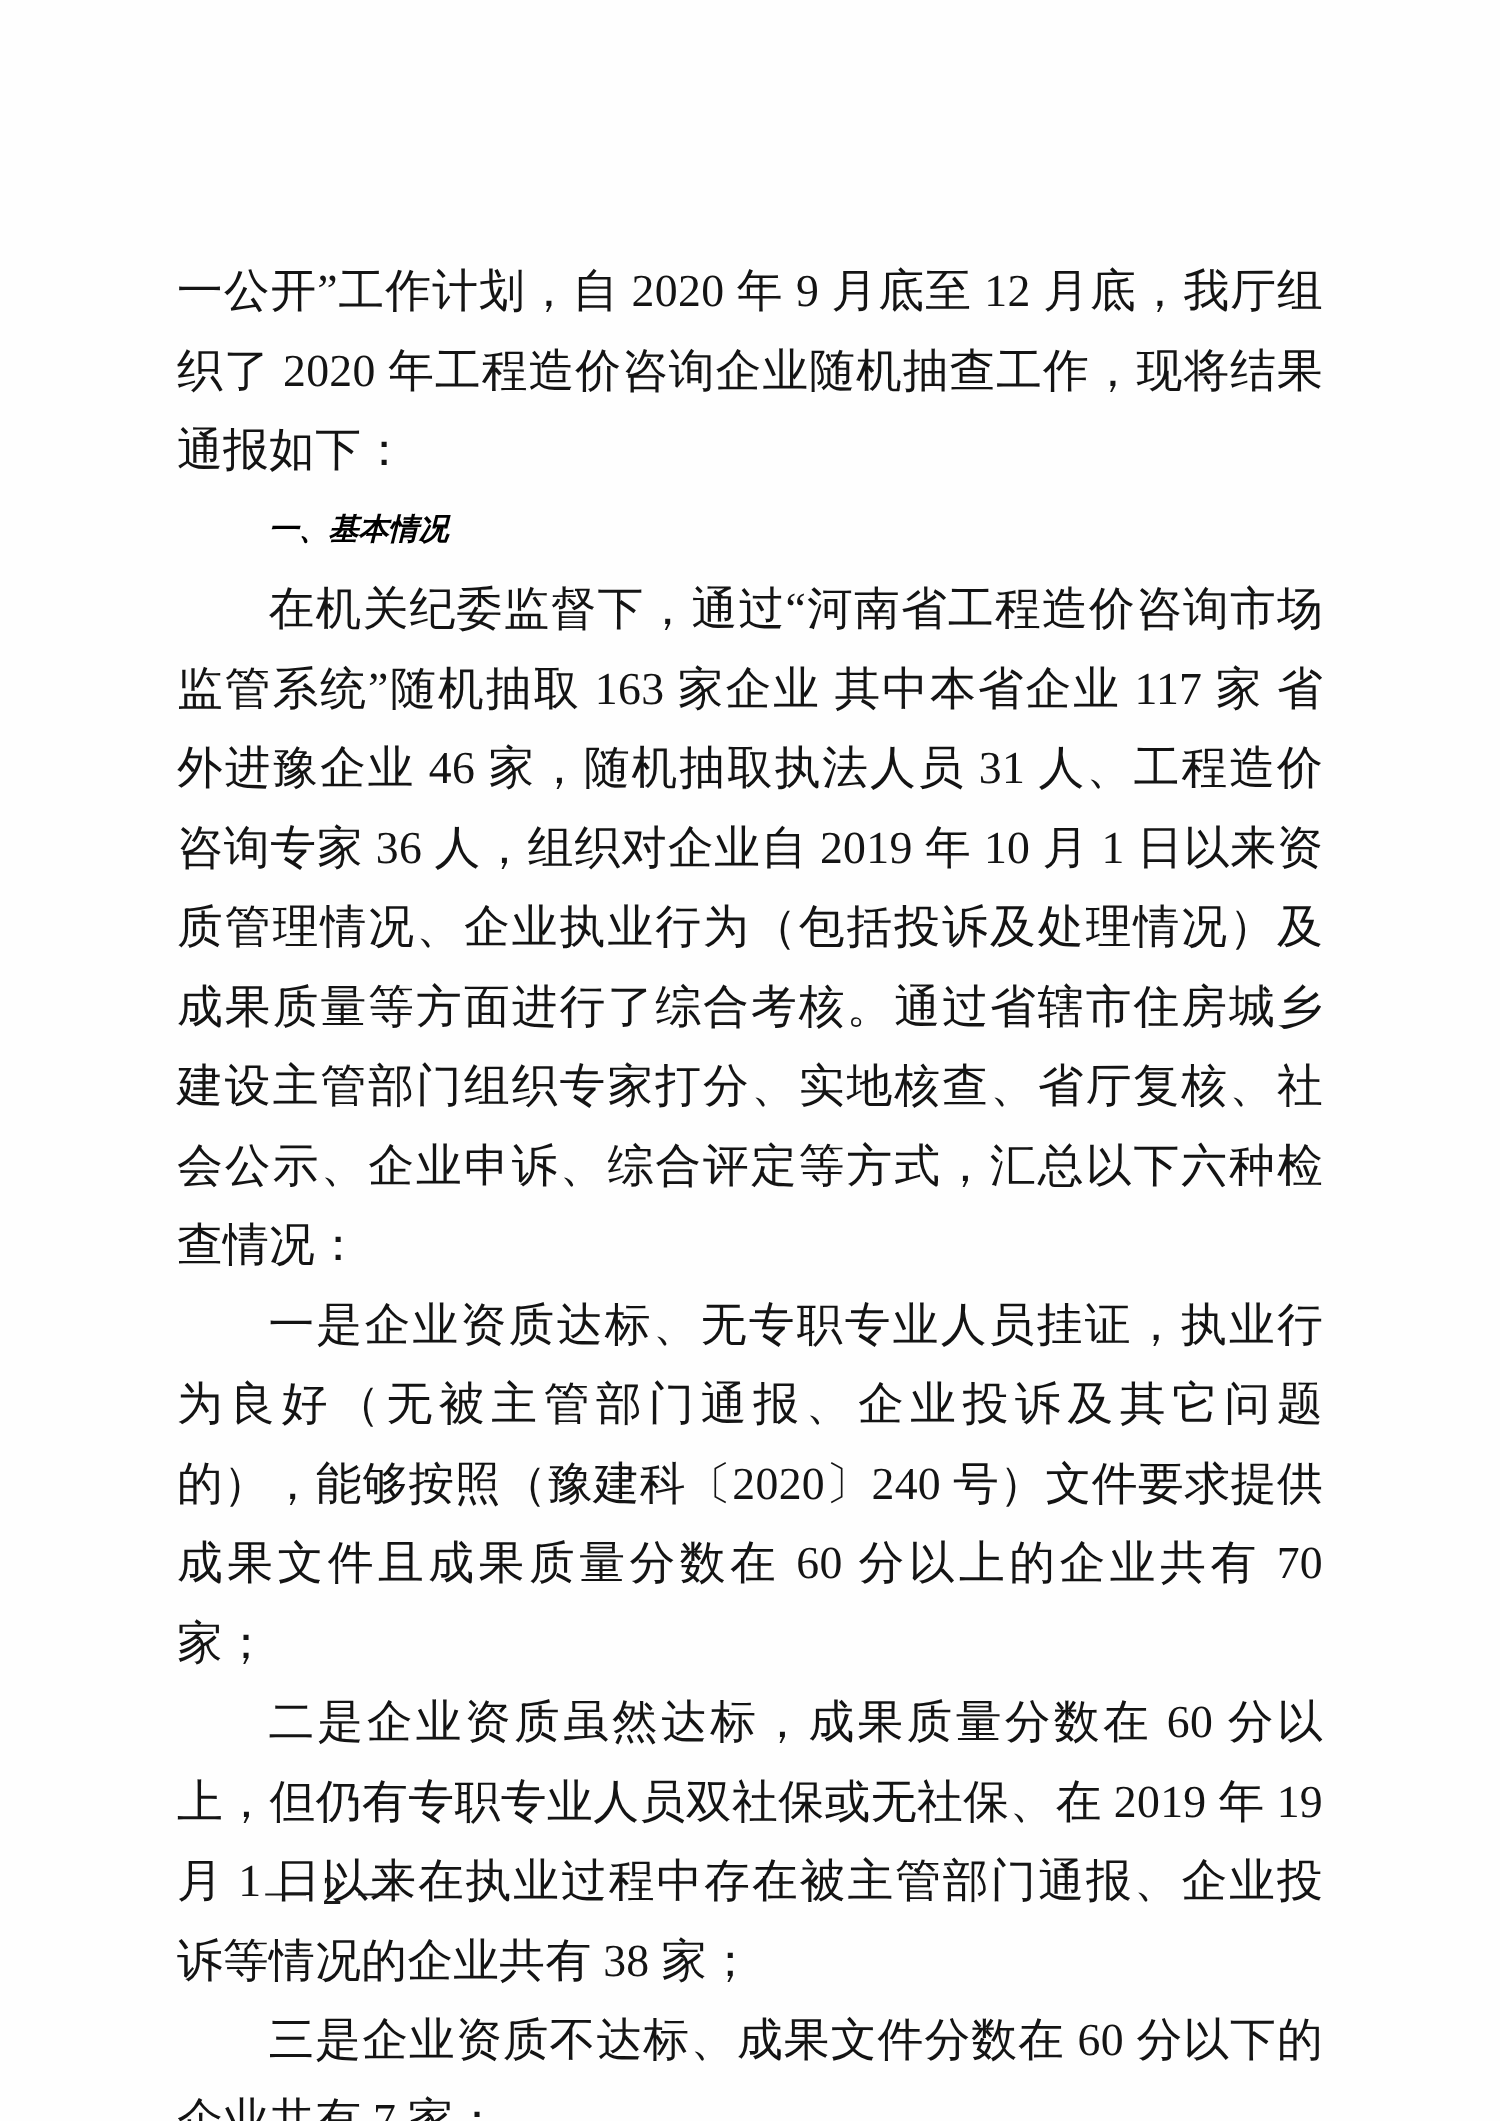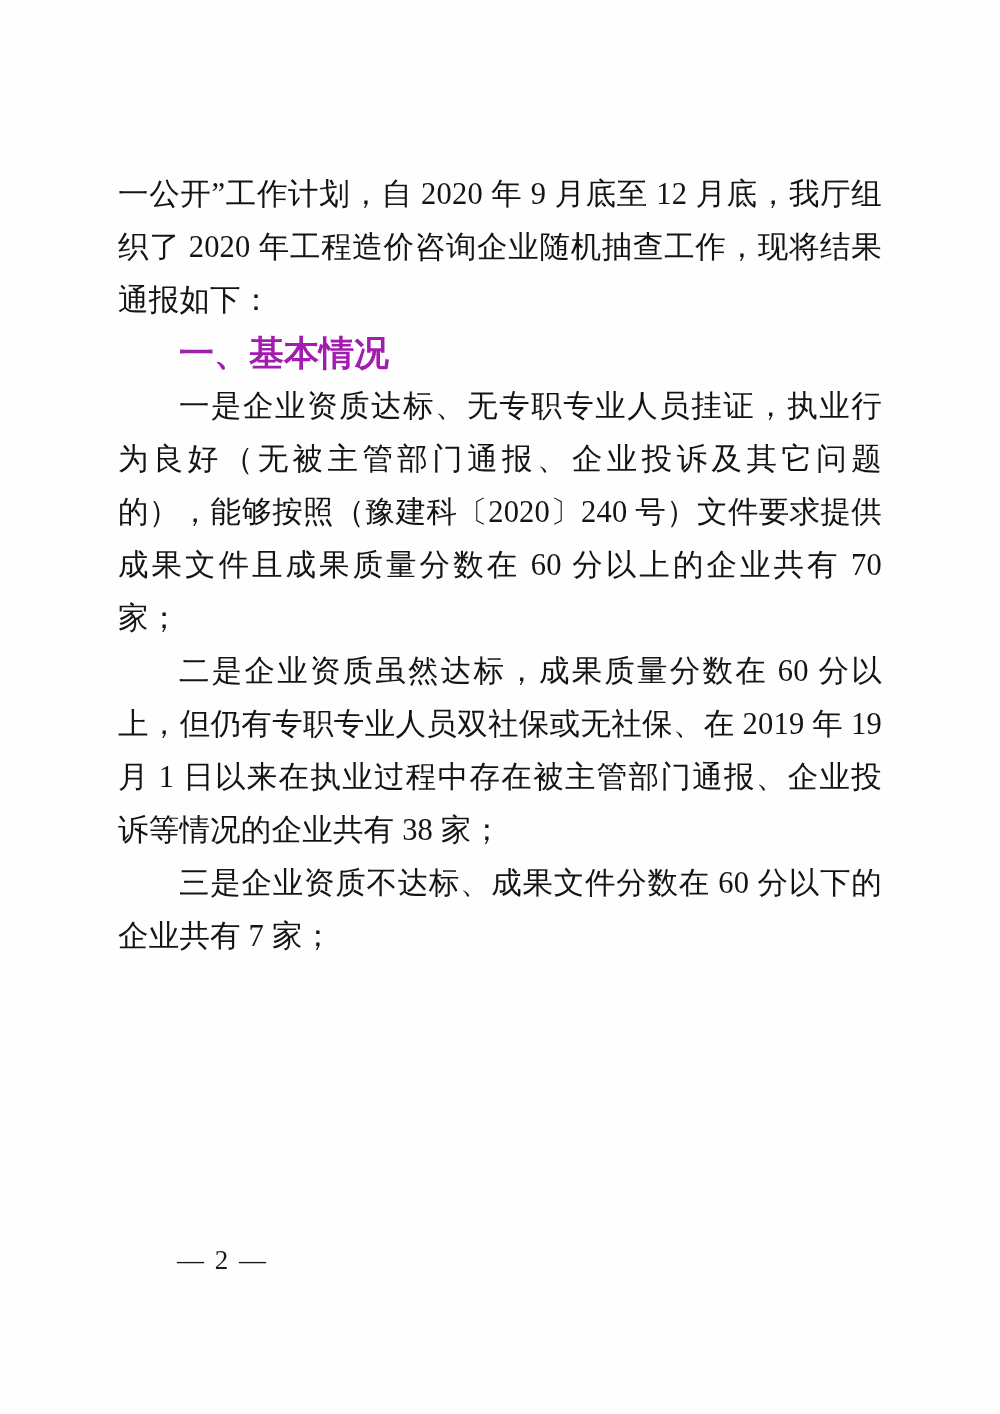--- a/index.html
+++ b/index.html
@@ -36,26 +36,27 @@
     text-align: justify;
     text-justify: inter-ideograph;
     margin: 0;
     color: #141414;
     font-family: "Liberation Serif", "DejaVu Serif", serif;
   }
   .indent {
     text-indent: 61px;
   }
   .heading {
-    font-size: 35px;
+    font-size: 20px;
     line-height: 53px;
     text-indent: 61px;
     font-weight: bold;
     margin: 0;
-    color: #a21caf;
+    color: #000000;
+    font-style: italic;
   }
   .page-number {
     position: absolute;
     left: 0;
     top: 1245px;
     width: 1000px;
     text-align: center;
     font-size: 27px;
     color: #1a1a1a;
     letter-spacing: 2px;
@@ -70,20 +71,21 @@
 <body>
 
 <div class="page">
 
   <div class="doc-body">
 
     <p class="para">一公开”工作计划，自 2020 年 9 月底至 12 月底，我厅组织了 2020 年工程造价咨询企业随机抽查工作，现将结果通报如下：</p>
 
     <p class="heading">一、基本情况</p>
 
+    <p class="para indent">在机关纪委监督下，通过“河南省工程造价咨询市场监管系统”随机抽取 163 家企业 其中本省企业 117 家 省外进豫企业 46 家，随机抽取执法人员 31 人、工程造价咨询专家 36 人，组织对企业自 2019 年 10 月 1 日以来资质管理情况、企业执业行为（包括投诉及处理情况）及成果质量等方面进行了综合考核。通过省辖市住房城乡建设主管部门组织专家打分、实地核查、省厅复核、社会公示、企业申诉、综合评定等方式，汇总以下六种检查情况：</p>
 
     <p class="para indent">一是企业资质达标、无专职专业人员挂证，执业行为良好（无被主管部门通报、企业投诉及其它问题的），能够按照（豫建科〔2020〕240 号）文件要求提供成果文件且成果质量分数在 60 分以上的企业共有 70 家；</p>
 
     <p class="para indent">二是企业资质虽然达标，成果质量分数在 60 分以上，但仍有专职专业人员双社保或无社保、在 2019 年 19 月 1 日以来在执业过程中存在被主管部门通报、企业投诉等情况的企业共有 38 家；</p>
 
     <p class="para indent">三是企业资质不达标、成果文件分数在 60 分以下的企业共有 7 家；</p>
 
   </div>
 
   <div class="page-number">

